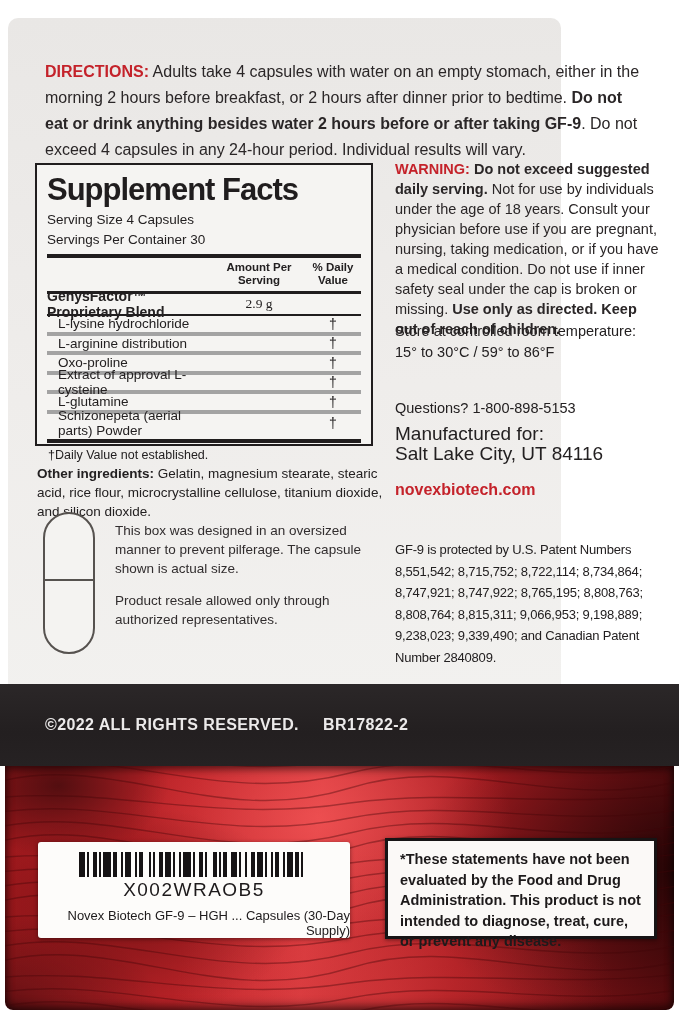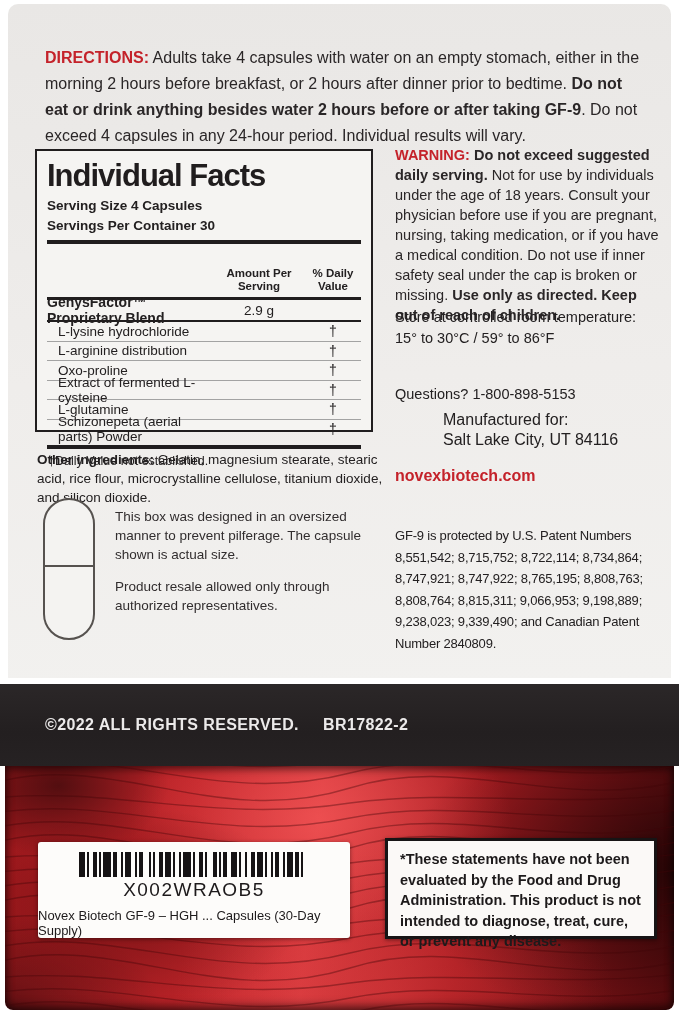--- a/index.html
+++ b/index.html
@@ -2,48 +2,48 @@
 <html><head>
 <meta charset="utf-8">
 <style>
   * { box-sizing: border-box; margin: 0; padding: 0; }
   html, body { width: 679px; height: 1020px; background: #ffffff; overflow: hidden; }
   body { font-family: "Liberation Sans", "DejaVu Sans", sans-serif; color: #232021; position: relative; }
   .stage { position: absolute; left: 0; top: 0; width: 679px; height: 1020px; }
 
   
   .gray-panel {
-    position: absolute; left: 8px; top: 4px; width: 663px; height: 674px;
+    position: absolute; left: 8px; top: 18px; width: 553px; height: 674px;
     background: linear-gradient(178deg, #e9e7e5 0%, #efedeb 55%, #f2f1ef 100%);
     border-radius: 10px 10px 0 0;
   }
   .directions {
     position: absolute; left: 37px; top: 41px; width: 600px;
     font-size: 16px; line-height: 26px; color: #2a2627;
   }
   .red-bold { color: #c4222a; font-weight: 700; }
   .b { font-weight: 700; }
 
   
   .facts-panel {
     position: absolute; left: 27px; top: 145px; width: 338px; height: 283px;
     background: #f5f4f2; border: 2px solid #201d1e; padding: 7px 10px 0 10px;
   }
   .sf-title { font-size: 31px; font-weight: 700; letter-spacing: -1px; color: #201d1e; line-height: 36px; }
-  .sf-serving { font-size: 13.5px; line-height: 17px; margin-top: 3px; font-weight: bold; }
+  .sf-serving { font-size: 13.5px; line-height: 17px; margin-top: 3px; }
   .rule4 { height: 4px; background: #201d1e; margin-top: 6px; }
   .rule3 { height: 3px; background: #201d1e; }
-  .sf-header { display: flex; align-items: flex-end; padding: 3px 0 4px 0; margin-top: 20px; }
+  .sf-header { display: flex; align-items: flex-end; padding: 3px 0 4px 0; }
   .sf-header .spacer { flex: 1; }
   .colhead { font-size: 11.5px; font-weight: 700; line-height: 13px; text-align: center; }
   .col-amt { width: 92px; }
   .col-dv  { width: 56px; }
-  .sf-row { display: flex; align-items: center; border-bottom: 1px solid #a3a3a3; height: 19.5px; }
+  .sf-row { display: flex; align-items: center; border-bottom: 4px solid #a3a3a3; height: 19.5px; }
   .sf-row .sf-name { flex: 1; font-size: 13.5px; padding-left: 11px; }
-  .sf-row .sf-amt { width: 92px; text-align: center; font-size: 13.5px; }
+  .sf-row .sf-amt { width: 92px; text-align: center; font-size: 13.5px; font-family: Liberation Serif, serif; }
   .sf-row .sf-dv  { width: 56px; text-align: center; font-size: 14px; }
   .sf-blend { height: 22px; border-bottom: 2px solid #201d1e; }
   .sf-blend .sf-name { font-weight: 700; font-size: 14px; padding-left: 0; }
   .sf-last { border-bottom: none; }
   .sf-foot { font-size: 12.5px; padding: 5px 0 0 1px; }
 
   .other-ing {
     position: absolute; left: 29px; top: 446px; width: 348px;
     font-size: 13.5px; line-height: 19px;
   }
@@ -55,21 +55,21 @@
   }
   .capsule-joint { position: absolute; left: 0; right: 0; top: 47%; height: 2.5px; background: #56524f; }
   .cap-notes { position: absolute; left: 107px; top: 503px; width: 255px; font-size: 13.5px; line-height: 19px; color: #312d2e; }
   .cap-notes .para2 { margin-top: 13px; }
 
   
   .right-col { position: absolute; left: 387px; top: 0; width: 280px; }
   .warning-text { position: absolute; left: 0; top: 141px; width: 268px; font-size: 14.5px; line-height: 20px; color: #2a2627; }
   .storage { position: absolute; left: 0; top: 303px; width: 268px; font-size: 14.5px; line-height: 21px; }
   .questions { position: absolute; left: 0; top: 382px; font-size: 14.5px; }
-  .mfr { position: absolute; left: 0; top: 406px; font-size: 16px; line-height: 20px; margin-left: 48px; }
+  .mfr { position: absolute; left: 0; top: 406px; font-size: 19px; line-height: 20px; }
   .website { position: absolute; left: 0; top: 463px; font-size: 16px; font-weight: 700; color: #c4222a; }
   .patents { position: absolute; left: 0; top: 521px; width: 290px; font-size: 13px; line-height: 21.5px; letter-spacing: -0.2px; }
 
   
   .black-bar {
     position: absolute; left: 0; top: 684px; width: 679px; height: 82px;
     background: linear-gradient(180deg, #2b2728 0%, #231f20 60%, #262223 100%);
     display: flex; align-items: center;
   }
   .black-bar .bar-text { margin-left: 45px; color: #eceaea; font-size: 16px; font-weight: 700; letter-spacing: 0.4px; }
@@ -87,21 +87,21 @@
       radial-gradient(430px 270px at 100% 42%, rgba(0,0,0,0.62), transparent 62%),
       radial-gradient(240px 150px at 0% 100%, rgba(0,0,0,0.40), transparent 65%),
       linear-gradient(96deg, #9c181c 0%, #bf2429 28%, #d63a3e 46%, #a81c21 68%, #5f0c0f 100%);
     box-shadow: inset 0 3px 8px rgba(0,0,0,0.55), inset 0 -4px 10px rgba(0,0,0,0.55);
   }
   .wave-svg { position: absolute; left: 0; top: 0; width: 669px; height: 244px; }
 
   .barcode-card {
     position: absolute; left: 33px; top: 76px; width: 312px; height: 96px;
     background: #fdfcfa; border-radius: 3px; box-shadow: 0 1px 4px rgba(0,0,0,0.45);
-    display: flex; flex-direction: column; align-items: center;
+    display: flex; flex-direction: column; align-items: center; text-align: right;
   }
   .barcode-bars { margin-top: 10px; height: 34px; display: flex; align-items: stretch; }
   .barcode-bars .bar { background: #161314; height: 100%; }
   .barcode-bars .gap { background: transparent; height: 100%; }
   .barcode-value { margin-top: 2px; font-size: 19px; letter-spacing: 1.5px; color: #1d1a1b; }
   .barcode-label { margin-top: 7px; font-size: 13px; color: #1d1a1b; }
 
   .disclaimer-card {
     position: absolute; left: 380px; top: 72px; width: 272px; height: 101px;
     background: #fbf9f7; border: 3px solid #171415; box-shadow: 0 1px 4px rgba(0,0,0,0.45);
@@ -113,21 +113,21 @@
 
 <div class="stage">
 
   <div class="gray-panel">
 
     <p class="directions">
       <span class="red-bold">DIRECTIONS:</span><span> Adults take 4 capsules with water on an empty stomach, either in the morning 2 hours before breakfast, or 2 hours after dinner prior to bedtime. </span><span class="b">Do not eat or drink anything besides water 2 hours before or after taking GF-9</span><span>. Do not exceed 4 capsules in any 24-hour period. Individual results will vary.</span>
     </p>
 
     <div class="facts-panel">
-      <div class="sf-title">Individual Facts</div>
+      <div class="sf-title">Supplement Facts</div>
       <div class="sf-serving">Serving Size 4 Capsules</div>
       <div class="sf-serving">Servings Per Container 30</div>
       <div class="rule4"></div>
 
       <div class="sf-header">
         <span class="spacer"></span>
         <span class="colhead col-amt">
           <span>Amount Per</span><br>
           <span>Serving</span>
         </span>
@@ -153,21 +153,21 @@
         <span class="sf-name">L-arginine distribution</span>
         <span class="sf-amt"></span>
         <span class="sf-dv">†</span>
       </div>
       <div class="sf-row">
         <span class="sf-name">Oxo-proline</span>
         <span class="sf-amt"></span>
         <span class="sf-dv">†</span>
       </div>
       <div class="sf-row">
-        <span class="sf-name">Extract of fermented L-cysteine</span>
+        <span class="sf-name">Extract of approval L-cysteine</span>
         <span class="sf-amt"></span>
         <span class="sf-dv">†</span>
       </div>
       <div class="sf-row">
         <span class="sf-name">L-glutamine</span>
         <span class="sf-amt"></span>
         <span class="sf-dv">†</span>
       </div>
       <div class="sf-row sf-last">
         <span class="sf-name">Schizonepeta (aerial parts) Powder</span>

